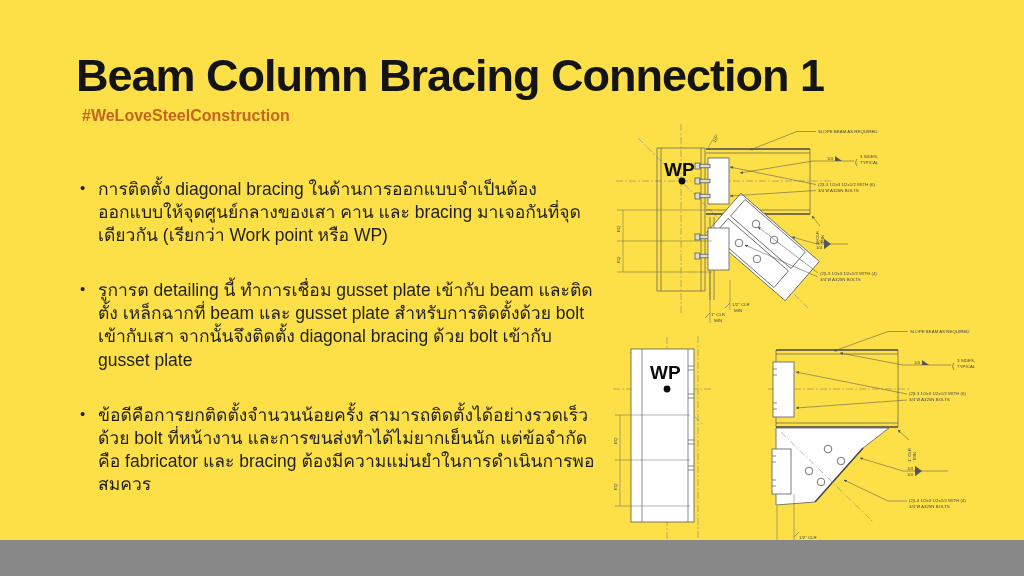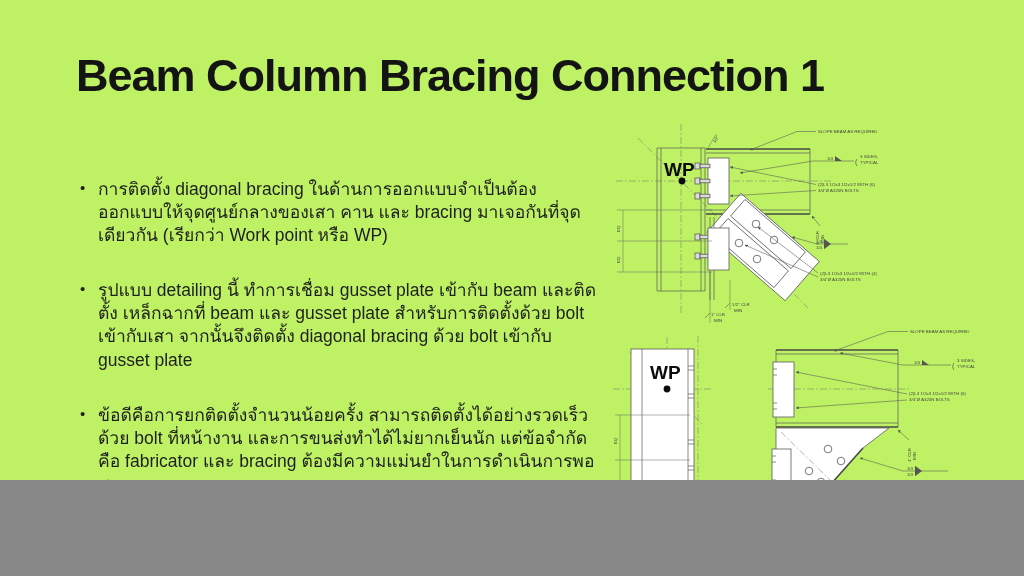--- a/index.html
+++ b/index.html
@@ -1,16 +1,16 @@
 <!DOCTYPE html>
 <html><head>
 <meta charset="utf-8">
 <style>
   html,body{margin:0;padding:0;background:#888;}
-  .slide{position:relative;width:1024px;height:480px;background:#bef264;overflow:hidden;
+  .slide{position:relative;width:1024px;height:540px;background:#fde047;overflow:hidden;
          font-family:"Liberation Sans","DejaVu Sans",sans-serif;}
   .title{position:absolute;left:76px;top:50px;font-size:45px;font-weight:800;
          color:#141414;letter-spacing:-1px;white-space:nowrap;}
   .hashtag{position:absolute;left:82px;top:107px;font-size:16px;font-weight:600;color:#C4651E;}
   .bullets{position:absolute;left:76px;top:146px;width:522px;margin:0;padding:0;
            list-style:none;color:#1f1f1f;font-size:17.5px;line-height:1.32;}
   .bullets li{position:relative;padding-left:22px;margin-bottom:21px;margin-top:32px;}
   .bullets li::before{content:"•";position:absolute;left:4px;top:0;font-size:15px;color:#1f1f1f;}
   .drawings{position:absolute;left:600px;top:110px;}
   
@@ -26,24 +26,25 @@
   text.ann{font-family:"Liberation Sans",sans-serif;font-size:4.4px;fill:#454545;}
   text.brc{font-family:"Liberation Sans",sans-serif;font-size:7.5px;fill:#555;}
   text.wp{font-family:"Liberation Sans",sans-serif;font-size:19px;font-weight:800;fill:#0c0c0c;}
   .dot{fill:#0c0c0c;}
 </style>
 </head>
 <body>
 
 <div class="slide">
   <div class="title">Beam Column Bracing Connection 1</div>
+  <div class="hashtag">#WeLoveSteelConstruction</div>
 
   <ul class="bullets">
     <li>การติดตั้ง diagonal bracing ในด้านการออกแบบจำเป็นต้องออกแบบให้จุดศูนย์กลางของเสา คาน และ bracing มาเจอกันที่จุดเดียวกัน (เรียกว่า Work point หรือ WP)</li>
-    <li>รูปแบบ detailing นี้ ทำการเชื่อม gusset plate เข้ากับ beam และติดตั้ง เหล็กฉากที่ beam และ gusset plate สำหรับการติดตั้งด้วย bolt เข้ากับเสา จากนั้นจึงติดตั้ง diagonal bracing ด้วย bolt เข้ากับ gusset plate</li>
+    <li>รูการต detailing นี้ ทำการเชื่อม gusset plate เข้ากับ beam และติดตั้ง เหล็กฉากที่ beam และ gusset plate สำหรับการติดตั้งด้วย bolt เข้ากับเสา จากนั้นจึงติดตั้ง diagonal bracing ด้วย bolt เข้ากับ gusset plate</li>
     <li>ข้อดีคือการยกติดตั้งจำนวนน้อยครั้ง สามารถติดตั้งได้อย่างรวดเร็วด้วย bolt ที่หน้างาน และการขนส่งทำได้ไม่ยากเย็นนัก แต่ข้อจำกัดคือ fabricator และ bracing ต้องมีความแม่นยำในการดำเนินการพอสมควร</li>
   </ul>
 
   <svg class="drawings" width="424" height="466" viewBox="0 0 424 466">
     <defs>
       <marker id="arr" viewBox="0 0 8 8" refX="7.5" refY="4" markerWidth="5.5" markerHeight="5.5" orient="auto">
         <path d="M0,0 L8,4 L0,8 z" fill="#555"></path>
       </marker>
     </defs>
 

